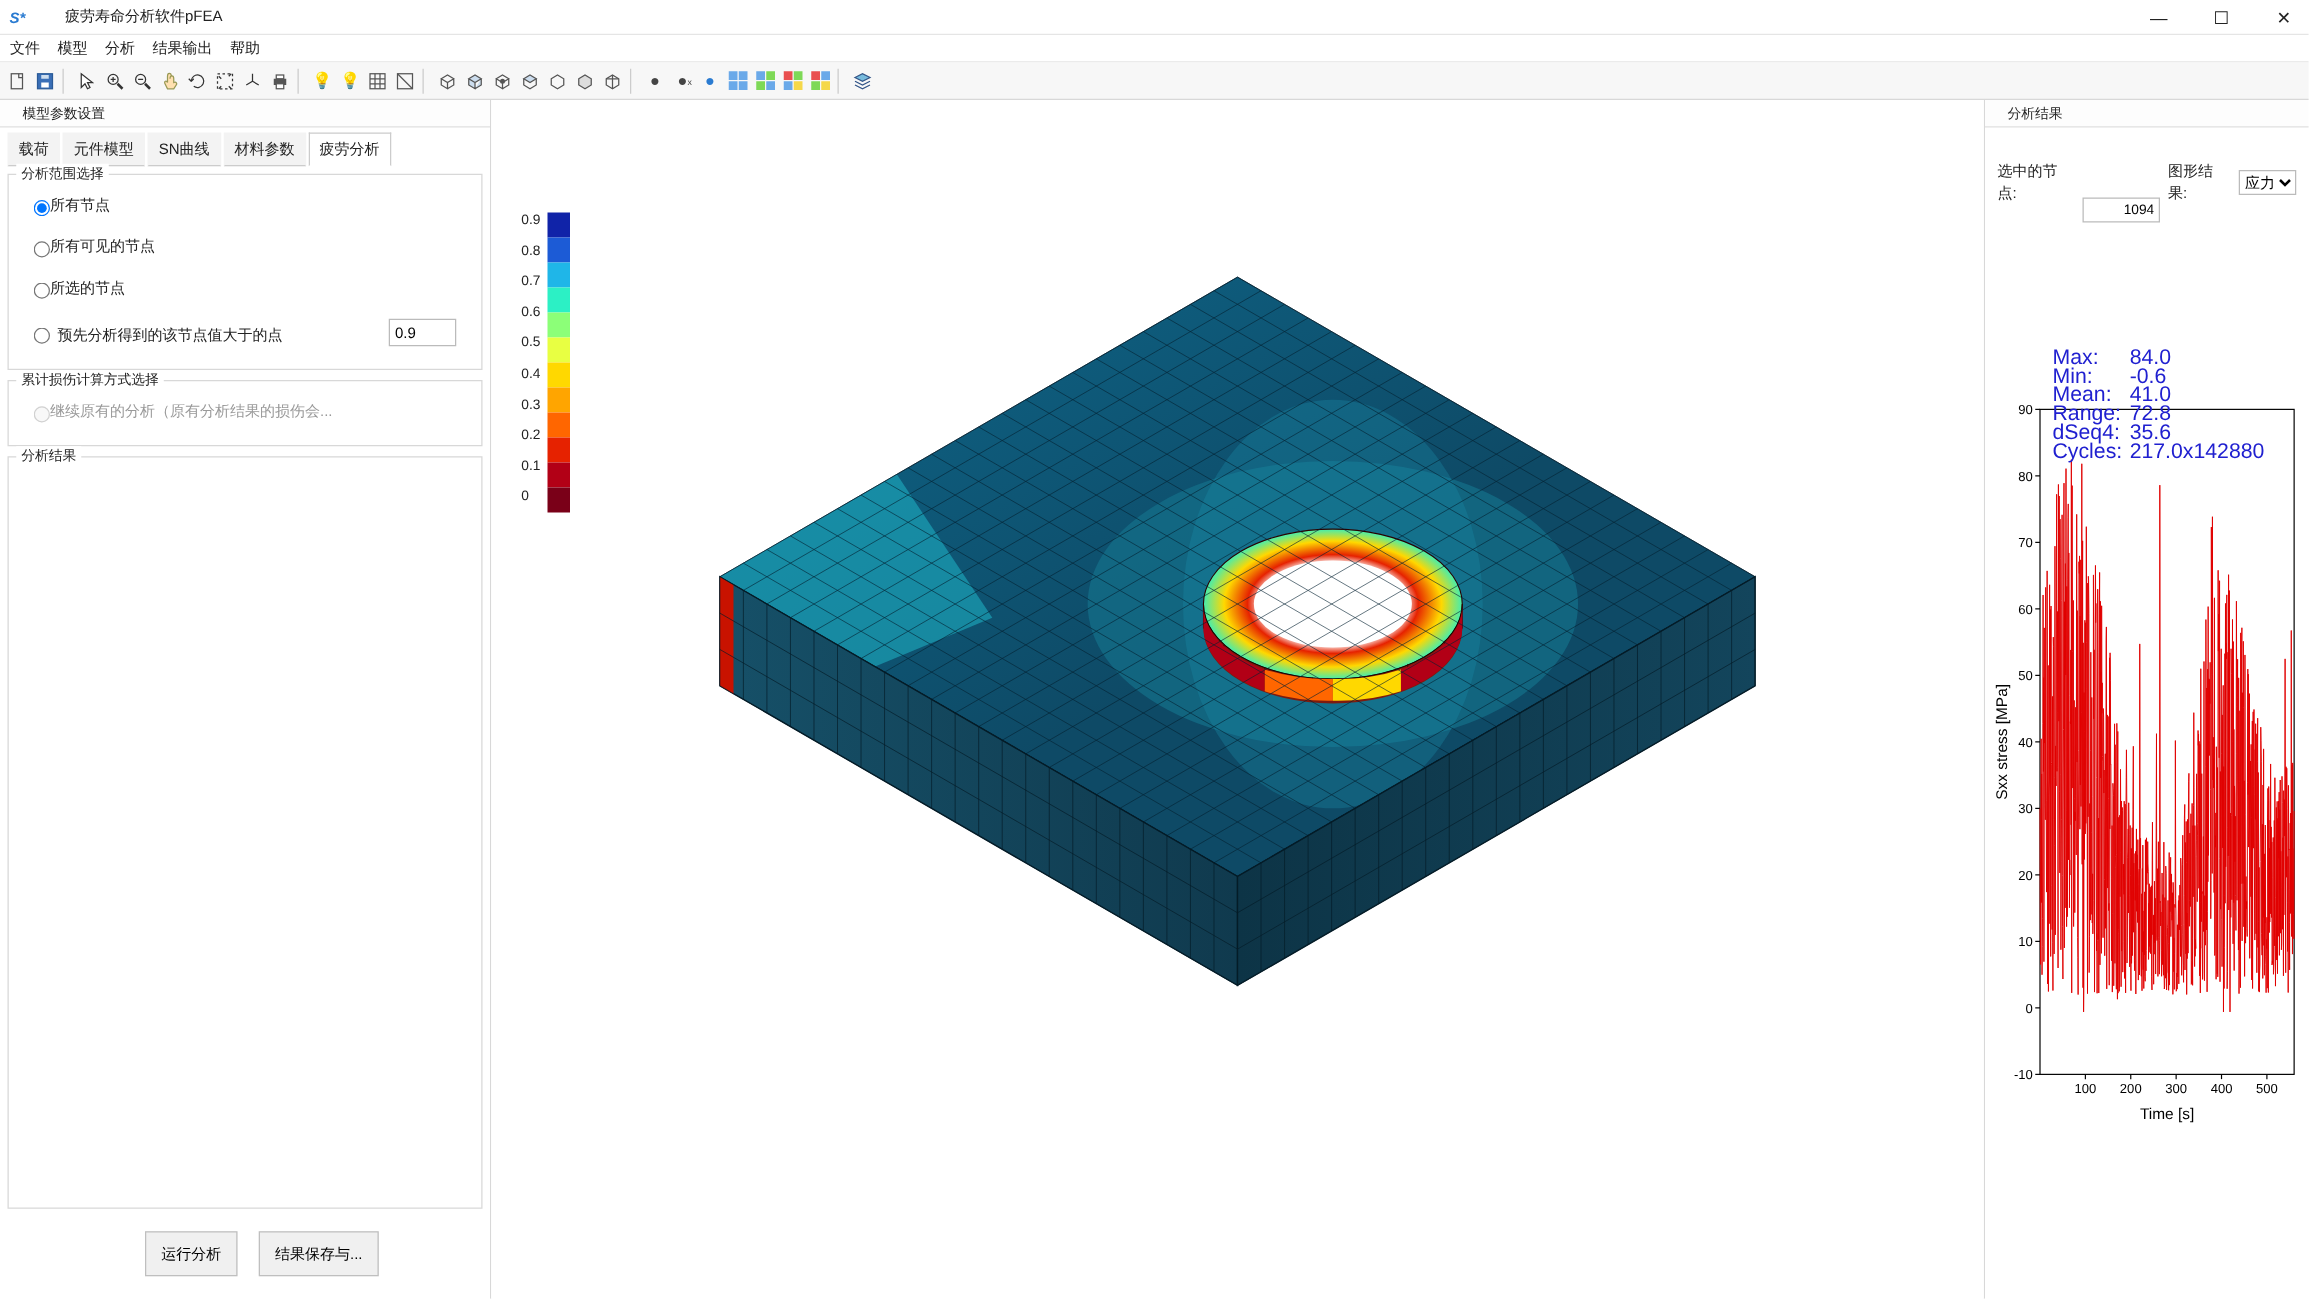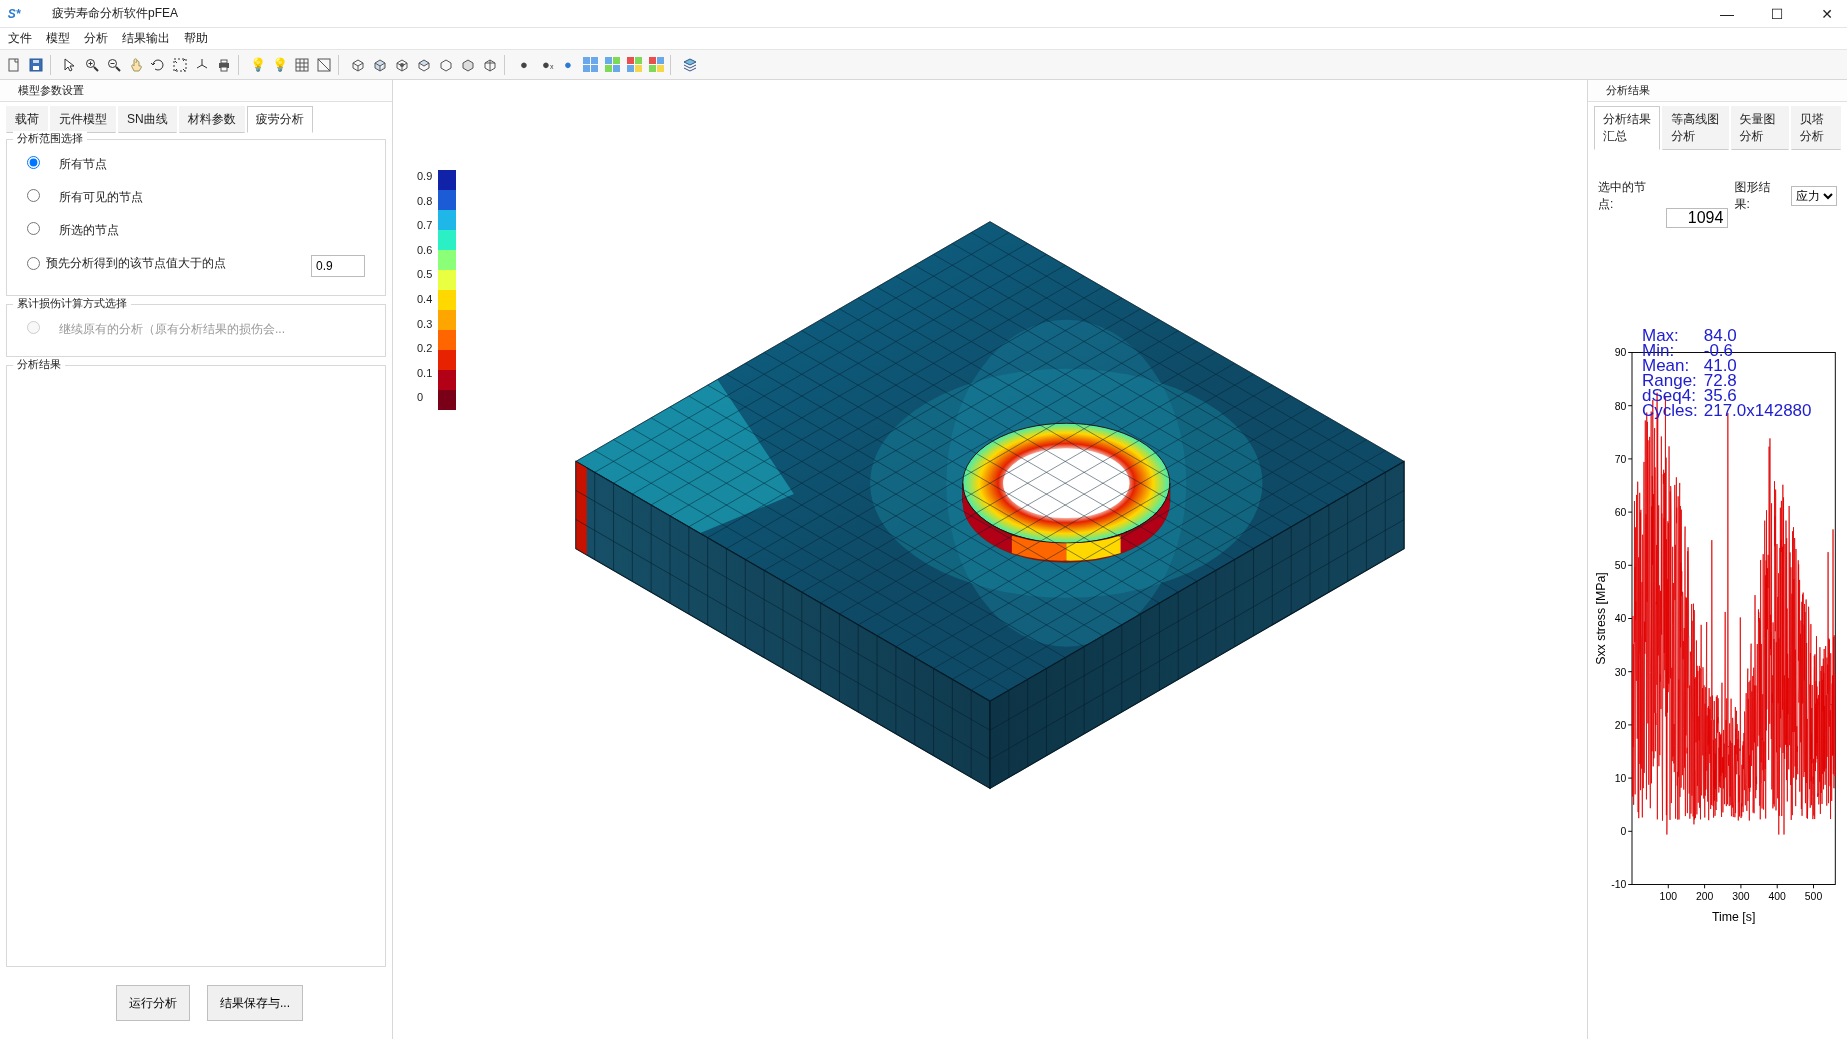--- a/index.html
+++ b/index.html
@@ -32,21 +32,21 @@
 .lp-body { padding:4px 6px; flex:1; display:flex; flex-direction:column; }
 
 
 .tabs { display:flex; gap:2px; margin-bottom:6px; }
 .tab { padding:4px 8px; font-size:12px; border:1px solid transparent; border-bottom:1px solid #ccc; cursor:default;}
 .tab.active { border:1px solid #ccc; border-bottom-color:#fff; background:#fff;}
 .tab:not(.active){ background:#f3f3f3; border-bottom-color:#ccc;}
 
 .groupbox { border:1px solid #d8d8d8; margin-bottom:8px; padding:8px 16px 10px; position:relative; font-size:12px;}
 .group-title { position:absolute; top:-9px; left:6px; background:#fff; padding:0 4px; font-size:11px;}
-.radio-row { display:flex; align-items:flex-start; gap:19px; padding:8px 4px;}
+.radio-row { display:flex; align-items:flex-end; gap:0; padding:8px 4px;}
 .radio-row input[type=radio]{ width:13px; height:13px;}
 .radio-row.disabled { color:#999; }
 .numinput { width:54px; height:22px; border:1px solid #bbb; padding:0 4px; font-size:12px; }
 .btnrow { display:flex; gap:17px; padding:10px 0 14px 110px; }
 .pushbtn { min-width:72px; height:36px; padding:0 12px; background:#f0f0f0; border:1px solid #bfbfbf; font-size:12px; cursor:default;}
 
 
 .viewport { flex:1; position:relative; background:#fff; }
 .viewport svg { position:absolute; inset:0; width:100%; height:100%; }
 
@@ -54,21 +54,21 @@
 .legend { position:absolute; left:24px; top:90px; display:flex; gap:6px; align-items:flex-start;}
 .legend .ticks { display:flex; flex-direction:column; justify-content:space-between; height:246px; font-size:11px; padding-top:0px;}
 .legend .ticks span { height:24.6px; line-height:12px;}
 .legend .bar { width:18px; height:240px; display:flex; flex-direction:column-reverse;}
 .legend .bar span { flex:1; }
 
 
 .rightpanel { width:260px; border-left:1px solid #d8d8d8; display:flex; flex-direction:column; }
 .rp-body { padding:4px 6px; flex:1; display:flex; flex-direction:column;}
 .rp-row { display:flex; align-items:center; gap:6px; padding:8px 4px 12px; font-size:12px;}
-.rp-input { width:62px; height:20px; border:1px solid #bbb; text-align:right; padding:0 4px; font-size:16px;margin-top:44px;}
+.rp-input { width:62px; height:20px; border:1px solid #bbb; text-align:right; padding:0 4px; font-size:11px;margin-top:44px;}
 .rp-select { width:46px; height:20px; border:1px solid #bbb; font-size:12px; background:#fff;}
 
 
 .chartwrap { flex:1; position:relative; }
 .chartwrap svg { position:absolute; inset:0; width:100%; height:100%; }
 .stats { position:absolute; left:46px; top:87px; font-size:17px; color:#2020d0; line-height:13px;}
 .stats td:first-child{ padding-right:4px;}
 
 </style>
 </head>
@@ -517,26 +517,20 @@
           <span style="background: rgb(31, 182, 232);"></span>
           <span style="background: rgb(28, 91, 214);"></span>
           <span style="background: rgb(16, 35, 168);"></span>
         </div>
     </div>
   </div>
 
   <div class="rightpanel">
     <div class="panel-title">分析结果</div>
     <div class="rp-body">
-      <div class="tabs">
-        <div class="tab active">分析结果汇总</div>
-        <div class="tab">等高线图分析</div>
-        <div class="tab">矢量图分析</div>
-        <div class="tab">贝塔分析</div>
-      </div>
       <div class="rp-row">
         <span>选中的节点:</span>
         <input class="rp-input" value="1094" style="">
         <span style="margin-left:auto">图形结果:</span>
         <select class="rp-select"><option>应力</option></select>
       </div>
       <div class="chartwrap">
         <svg viewBox="0 0 260 620" id="chartsvg">
             <rect x="40" y="10" width="214" height="560" fill="none" stroke="#000" stroke-width="1"></rect>
             <line x1="36" y1="570" x2="40" y2="570" stroke="#000"></line>

